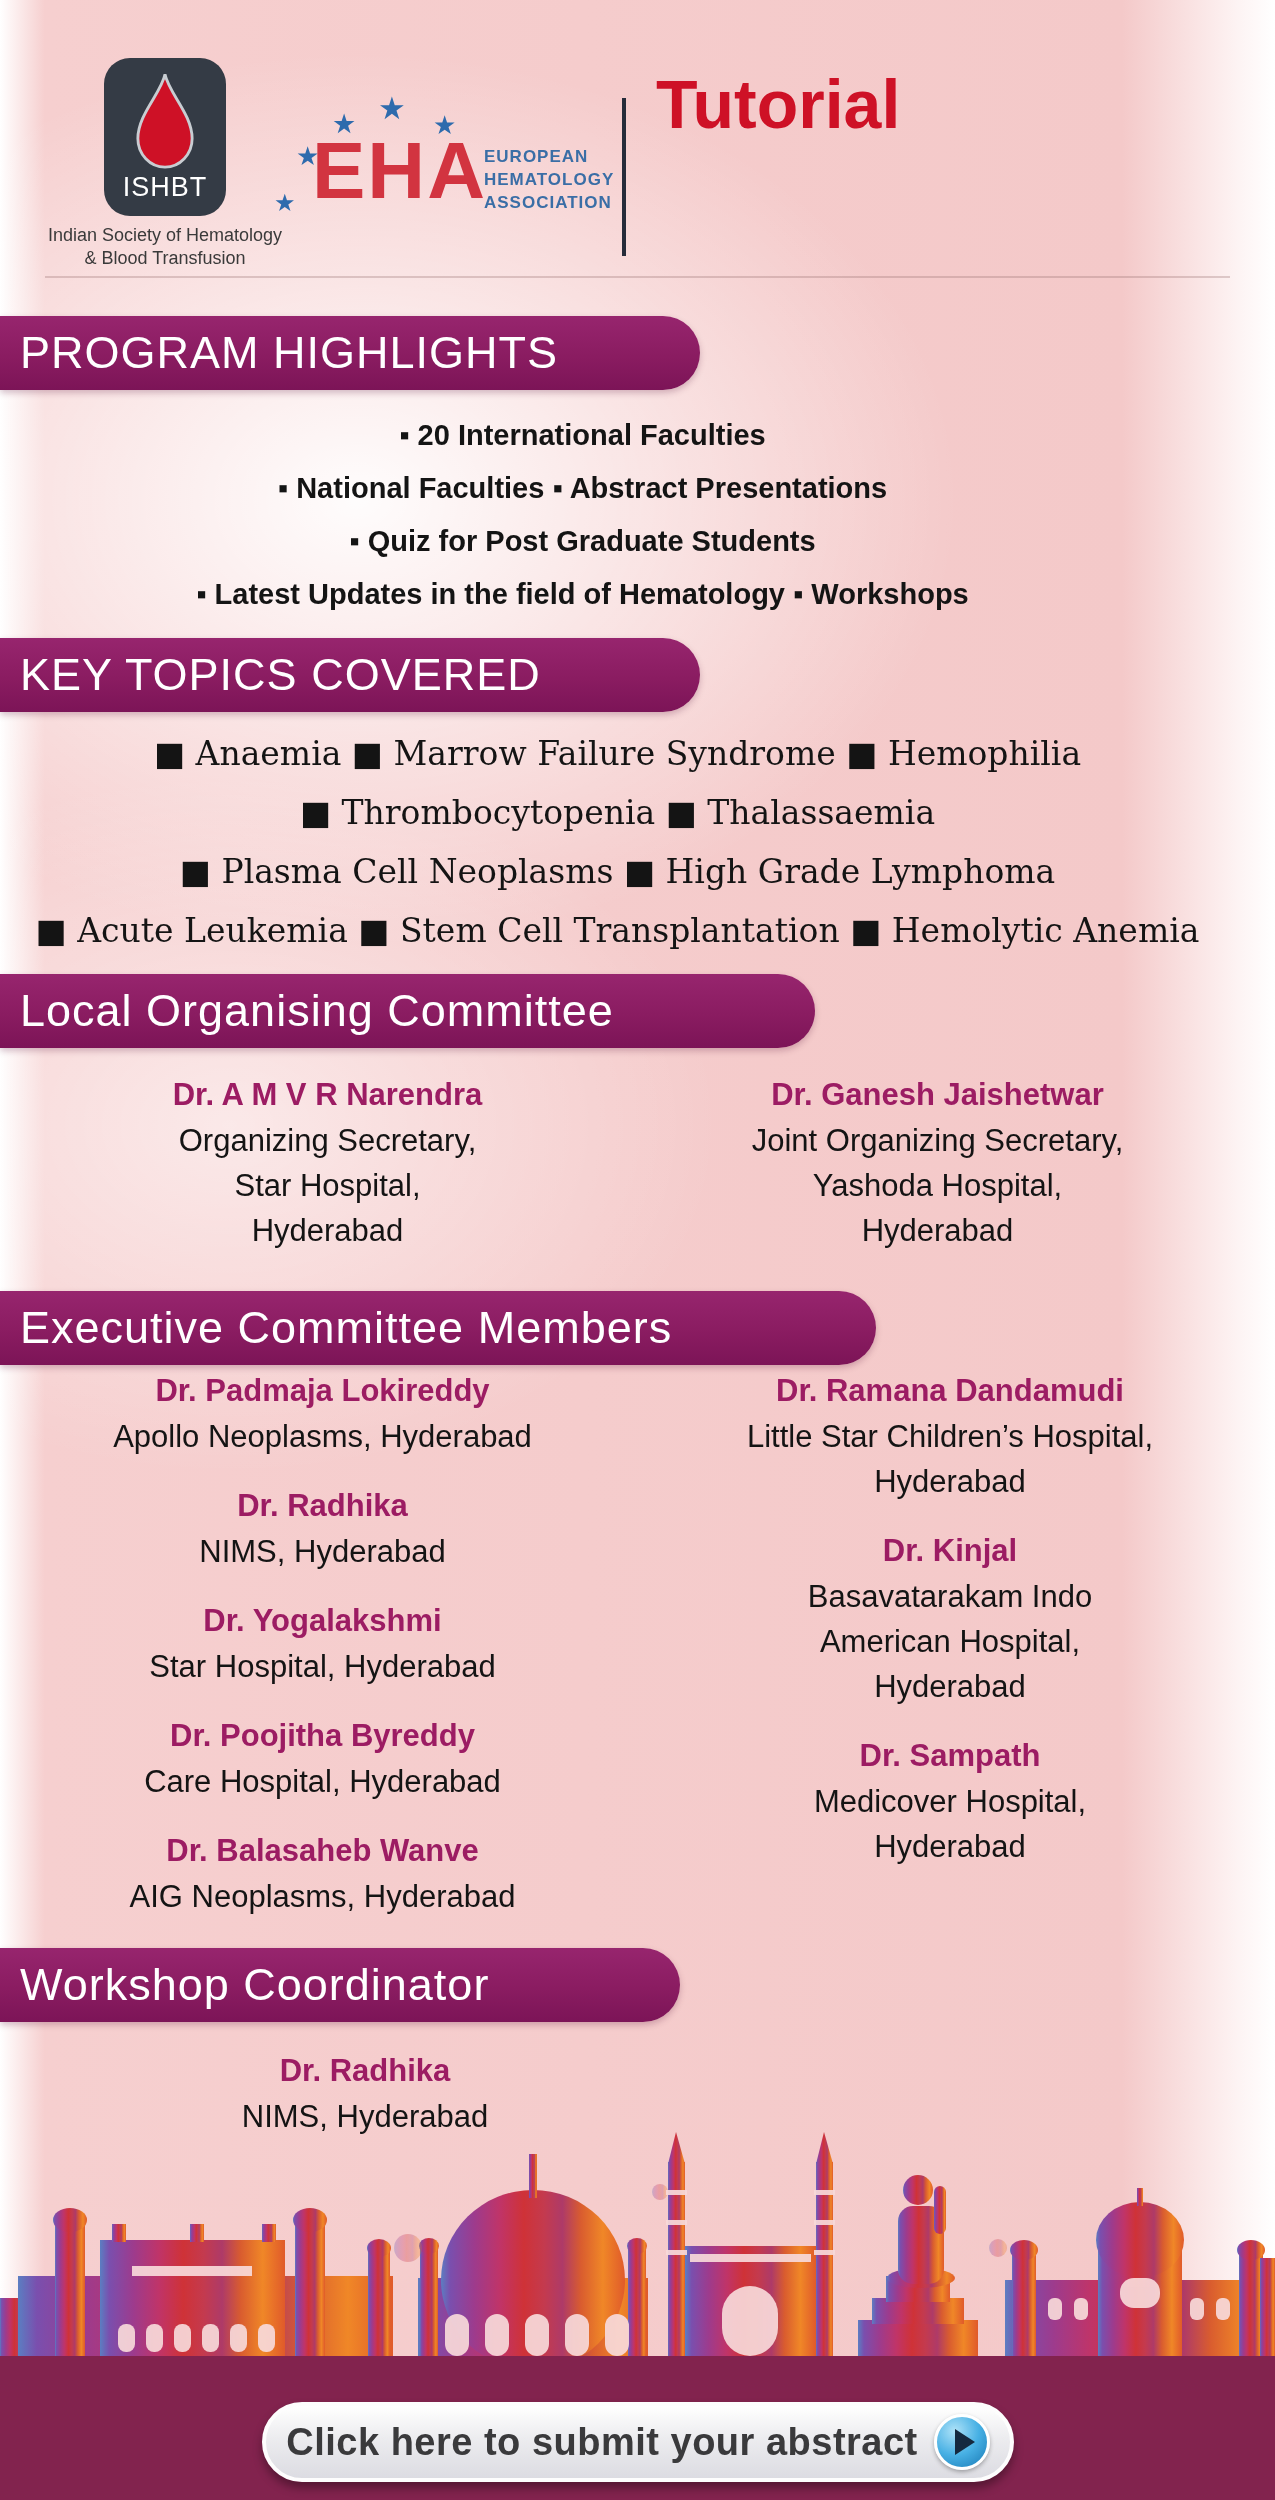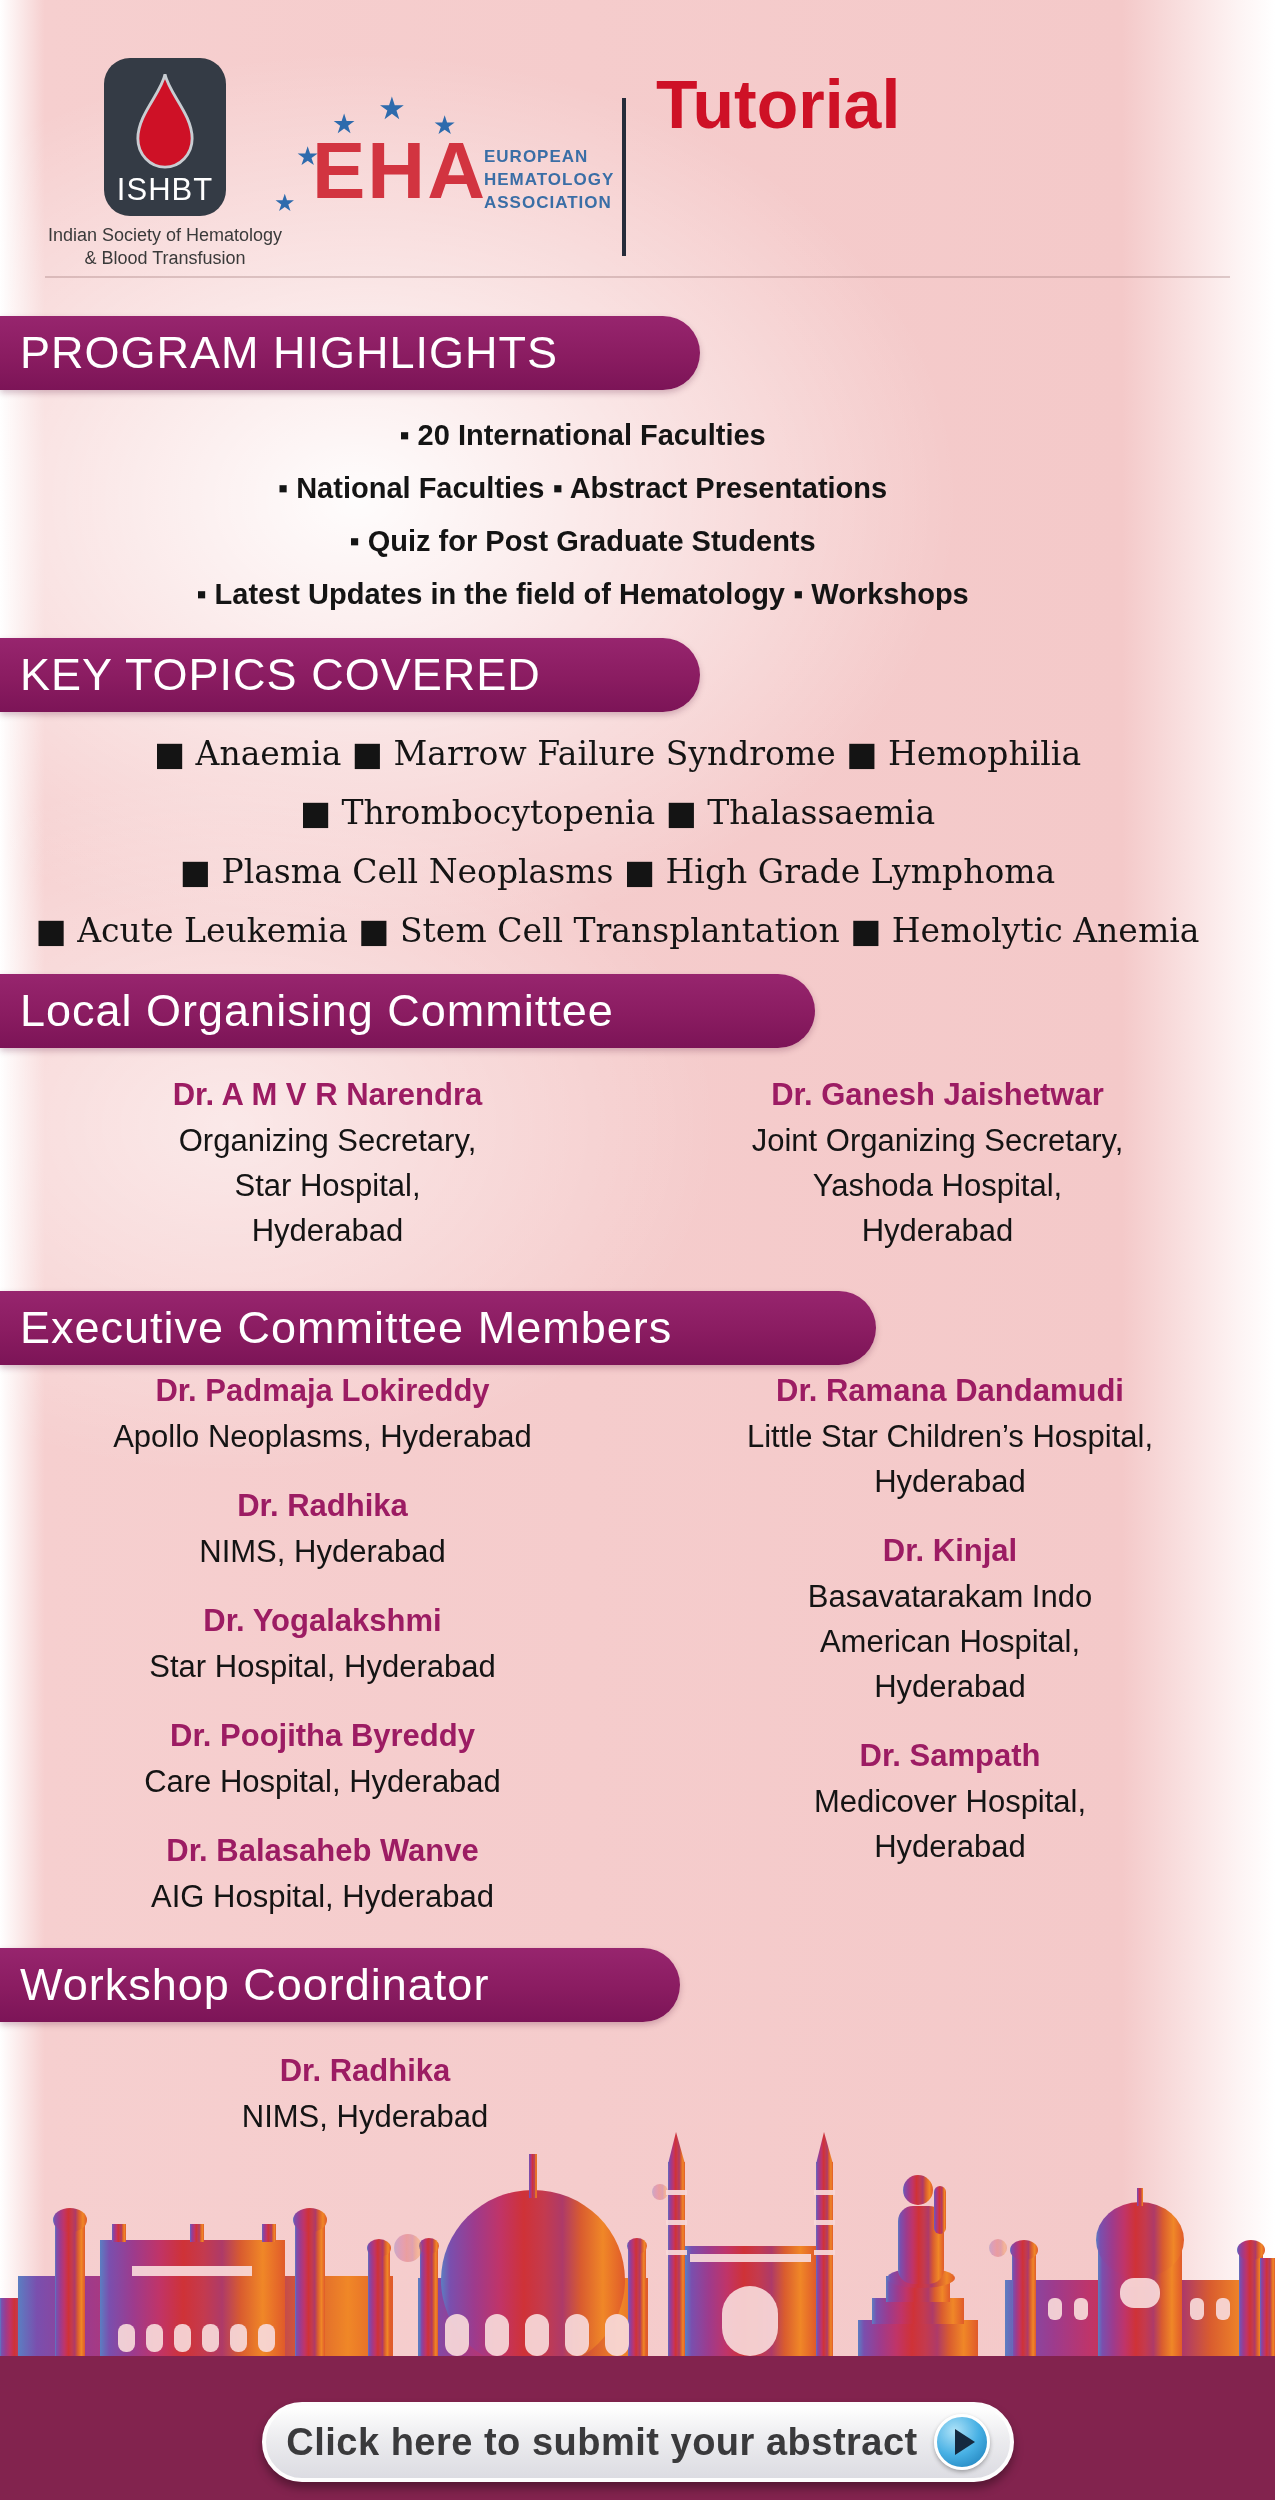--- a/index.html
+++ b/index.html
@@ -9,21 +9,21 @@
     background:
       radial-gradient(ellipse 860px 640px at 28% 20%, rgba(255,255,255,.95), rgba(255,255,255,0) 70%),
       radial-gradient(ellipse 700px 500px at 18% 45%, rgba(255,255,255,.55), rgba(255,255,255,0) 70%),
       linear-gradient(90deg,#ffffff 0%,#f6cfcf 3.5%,#f4c9c9 88%,#fdf3f3 97%,#ffffff 100%);
   }
   
   .ishbt-tile{position:absolute;left:104px;top:58px;width:122px;height:158px;background:#343b45;
     border-radius:26px;display:flex;flex-direction:column;align-items:center;justify-content:flex-start;
     padding-top:12px;box-sizing:border-box;}
   .ishbt-tile svg{width:72px;height:100px;display:block;}
-  .ishbt-abbr{color:#ffffff;font-size:31px;letter-spacing:1px;font-weight:500;margin-top:2px;}
+  .ishbt-abbr{color:#ffffff;font-size:27px;letter-spacing:1px;font-weight:500;margin-top:2px;}
   .ishbt-caption{position:absolute;left:20px;top:224px;width:290px;text-align:center;
     font-size:18px;line-height:23px;color:#3a3a3a;font-weight:500;}
   .eha{position:absolute;left:270px;top:85px;width:330px;height:170px;}
   .star{position:absolute;color:#2e6bad;line-height:1;}
   .star.s1{left:4px;top:106px;font-size:24px;}
   .star.s2{left:26px;top:58px;font-size:26px;}
   .star.s3{left:62px;top:26px;font-size:27px;}
   .star.s4{left:108px;top:8px;font-size:31px;}
   .star.s5{left:163px;top:27px;font-size:26px;}
   .eha-abbr{position:absolute;left:42px;top:46px;font-size:80px;font-weight:800;color:#d23440;
@@ -163,21 +163,21 @@
     <div class="member">
       <div class="name">Dr. Yogalakshmi</div>
       <div class="aff">Star Hospital, Hyderabad</div>
     </div>
     <div class="member">
       <div class="name">Dr. Poojitha Byreddy</div>
       <div class="aff">Care Hospital, Hyderabad</div>
     </div>
     <div class="member">
       <div class="name">Dr. Balasaheb Wanve</div>
-      <div class="aff">AIG Hospital, Hyderabad</div>
+      <div class="aff">AIG Neoplasms, Hyderabad</div>
     </div>
   </div>
   <div class="members exec-right">
     <div class="member">
       <div class="name">Dr. Ramana Dandamudi</div>
       <div class="aff">Little Star Children’s Hospital,
 Hyderabad</div>
     </div>
     <div class="member">
       <div class="name">Dr. Kinjal</div>

